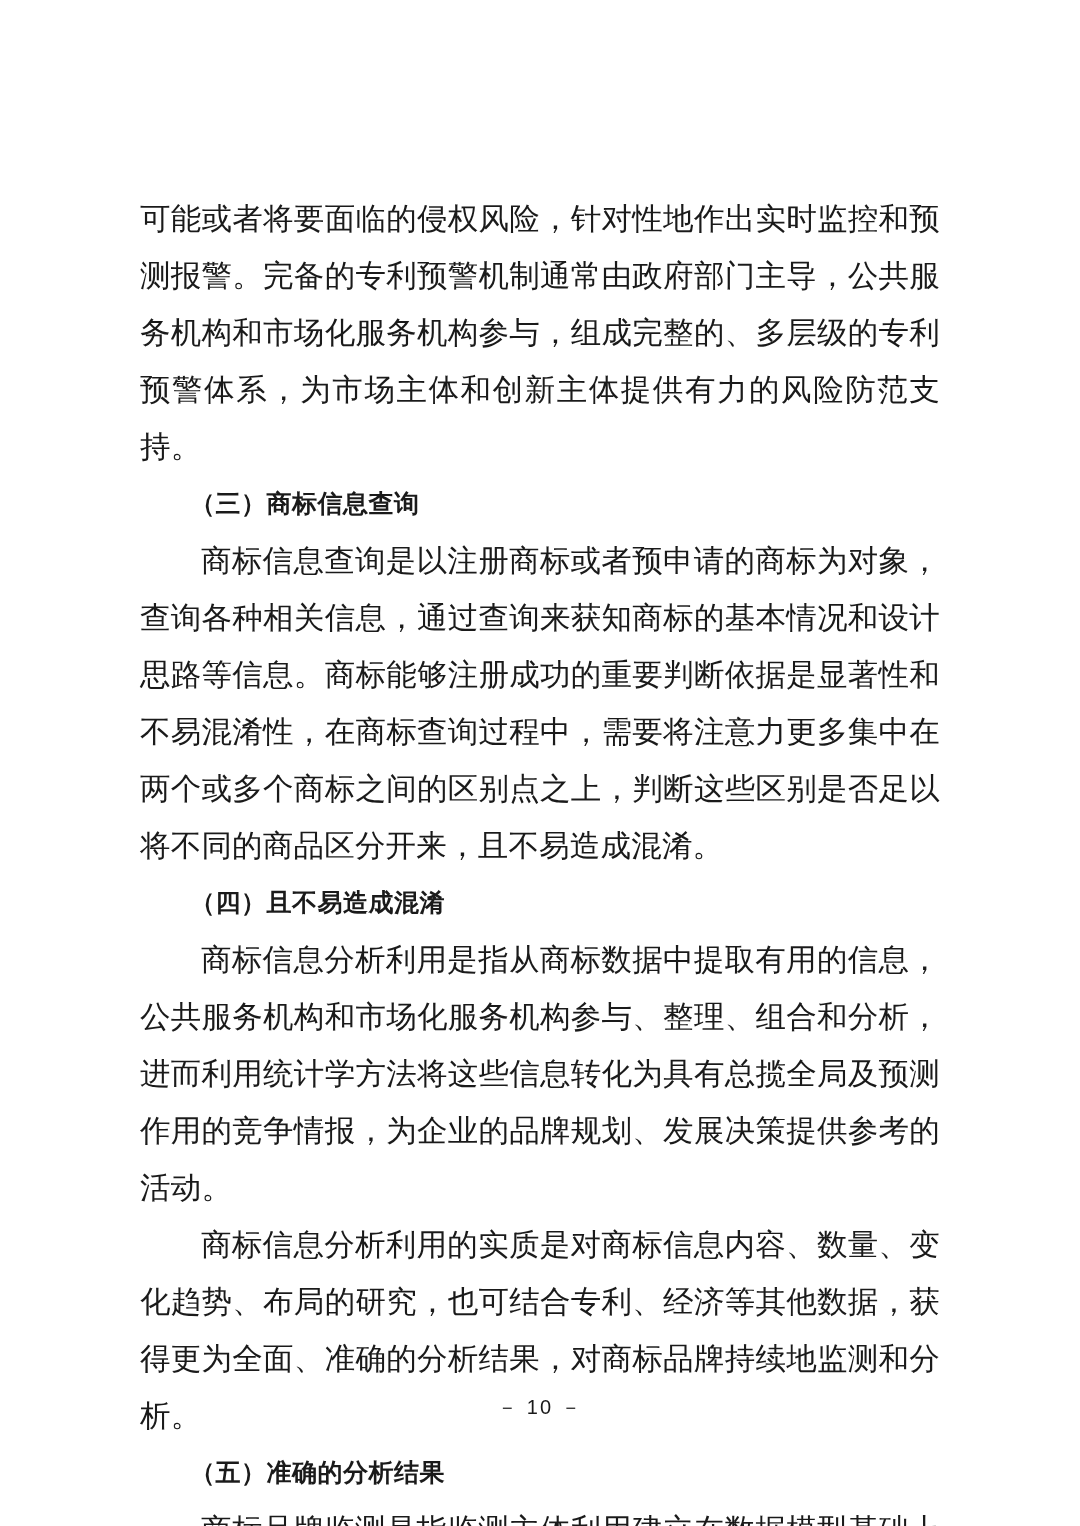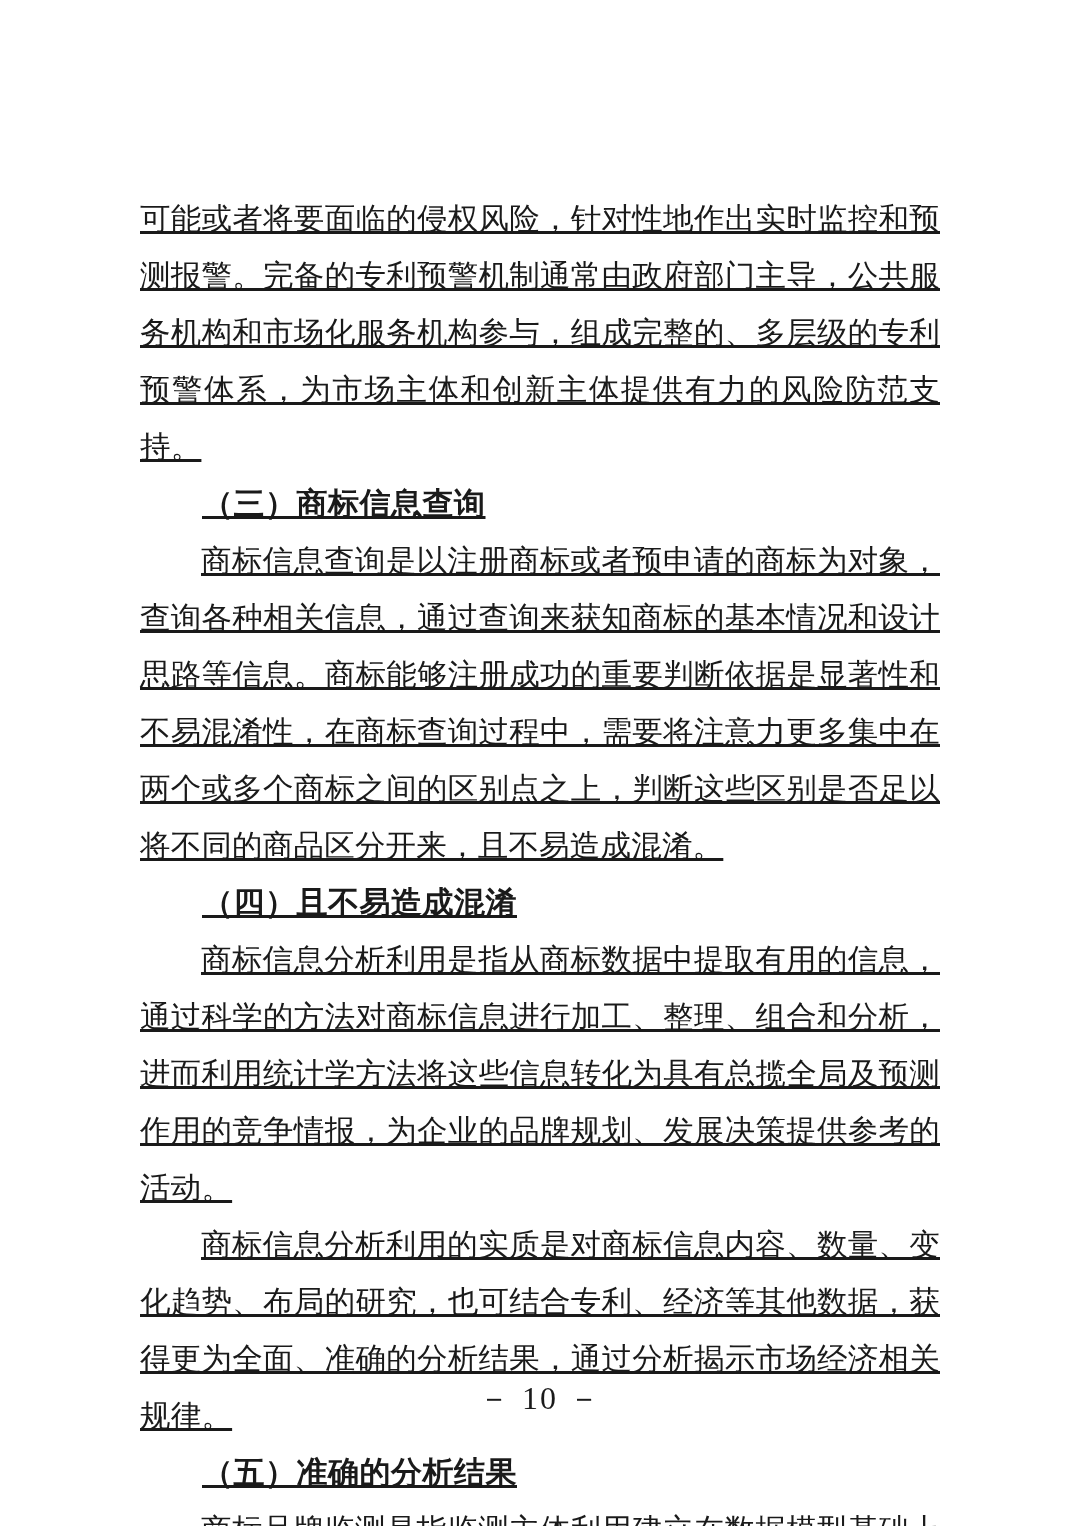--- a/index.html
+++ b/index.html
@@ -16,76 +16,75 @@
     overflow: hidden;
   }
   .page {
     position: absolute;
     left: 0;
     top: 0;
     width: 1080px;
     height: 1322px;
     box-sizing: border-box;
     padding: 190px 140px 0 140px;
-    text-decoration: underline;
   }
   .doc-body {
     font-size: 30.5px;
     line-height: 57px;
     text-align: justify;
     text-justify: inter-ideograph;
     letter-spacing: 0.2px;
   }
   p {
     margin: 0;
   }
   p.para {
     text-indent: 2em;
   }
   p.cont {
     text-indent: 0;
   }
   h2.heading {
     margin: 0;
-    font-size: 31px;
+    font-size: 25px;
     line-height: 57px;
     font-weight: bold;
     text-indent: 2em;
     font-family: "DejaVu Serif", "Liberation Serif", serif;
     letter-spacing: 0.5px;
   }
   .page-number {
     position: absolute;
     left: 0;
     right: 0;
     bottom: 105px;
     text-align: center;
-    font-size: 32px;
+    font-size: 20px;
     letter-spacing: 2px;
     color: #1a1a1a;
-    font-family: Liberation Serif, serif;
+    font-family: Liberation Sans, sans-serif;
   }
 </style>
 </head>
 <body>
 
 <div class="page">
   <div class="doc-body">
 
     <p class="cont">可能或者将要面临的侵权风险，针对性地作出实时监控和预测报警。完备的专利预警机制通常由政府部门主导，公共服务机构和市场化服务机构参与，组成完整的、多层级的专利预警体系，为市场主体和创新主体提供有力的风险防范支持。</p>
 
     <h2 class="heading">（三）商标信息查询</h2>
 
     <p class="para">商标信息查询是以注册商标或者预申请的商标为对象，查询各种相关信息，通过查询来获知商标的基本情况和设计思路等信息。商标能够注册成功的重要判断依据是显著性和不易混淆性，在商标查询过程中，需要将注意力更多集中在两个或多个商标之间的区别点之上，判断这些区别是否足以将不同的商品区分开来，且不易造成混淆。</p>
 
     <h2 class="heading">（四）且不易造成混淆</h2>
 
-    <p class="para">商标信息分析利用是指从商标数据中提取有用的信息，通过科学的方法对商标信息进行加工、整理、组合和分析，进而利用统计学方法将这些信息转化为具有总揽全局及预测作用的竞争情报，为企业的品牌规划、发展决策提供参考的活动。</p>
+    <p class="para">商标信息分析利用是指从商标数据中提取有用的信息，公共服务机构和市场化服务机构参与、整理、组合和分析，进而利用统计学方法将这些信息转化为具有总揽全局及预测作用的竞争情报，为企业的品牌规划、发展决策提供参考的活动。</p>
 
-    <p class="para">商标信息分析利用的实质是对商标信息内容、数量、变化趋势、布局的研究，也可结合专利、经济等其他数据，获得更为全面、准确的分析结果，通过分析揭示市场经济相关规律。</p>
+    <p class="para">商标信息分析利用的实质是对商标信息内容、数量、变化趋势、布局的研究，也可结合专利、经济等其他数据，获得更为全面、准确的分析结果，对商标品牌持续地监测和分析。</p>
 
     <h2 class="heading">（五）准确的分析结果</h2>
 
     <p class="para">商标品牌监测是指监测主体利用建立在数据模型基础上的科学分析系统，对商标品牌持续地监测和分析，包括自身商标品</p>
 
   </div>
 </div>
 
 <div class="page-number">－ 10 －</div>
 

